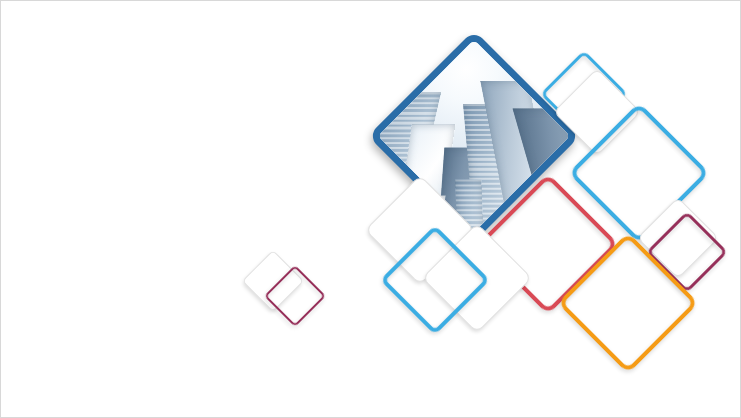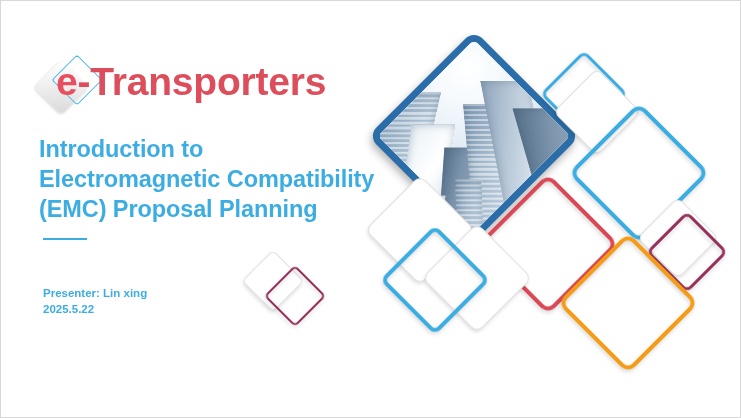--- a/index.html
+++ b/index.html
@@ -198,32 +198,14 @@
       <div class="dia gray" style="left: 648px; top: 208px; width: 58px; height: 58px; border-radius: 7px; border-width: 1.5px; border-color: rgb(226, 226, 226);"></div>
       <div class="dia outline" style="left: 657px; top: 222px; width: 58px; height: 58px; border-radius: 7px; border-width: 3.4px; border-color: rgb(150, 48, 90);"></div>
       <div class="dia outline" style="left: 577px; top: 252px; width: 100px; height: 100px; border-radius: 10px; border-width: 4.5px; border-color: rgb(245, 155, 21);"></div>
       <div class="dia gray" style="left: 380px; top: 190px; width: 78px; height: 78px; border-radius: 8px; border-width: 1.5px; border-color: rgb(226, 226, 226);"></div>
       <div class="dia gray" style="left: 437px; top: 238px; width: 78px; height: 78px; border-radius: 8px; border-width: 1.5px; border-color: rgb(226, 226, 226);"></div>
       <div class="dia outline" style="left: 395px; top: 240px; width: 78px; height: 78px; border-radius: 8px; border-width: 4.2px; border-color: rgb(59, 173, 227);"></div>
       <div class="dia gray" style="left: 250px; top: 258px; width: 44px; height: 44px; border-radius: 5px; border-width: 1.5px; border-color: rgb(226, 226, 226);"></div>
       <div class="dia outline" style="left: 272px; top: 273px; width: 44px; height: 44px; border-radius: 5px; border-width: 2.6px; border-color: rgb(150, 48, 90);"></div>
     </div>
 
-  <div class="text-col">
-
-    <div class="logo-row">
-      <div class="logo-diamond-gray"></div>
-      <div class="logo-diamond-cyan"></div>
-      <div class="logo-text"><span class="logo-e">e</span><span class="logo-hyphen">-</span><span class="logo-word">Transporters</span></div>
-    </div>
-
-    <div class="deck-title">Introduction to
-Electromagnetic Compatibility
-(EMC) Proposal Planning</div>
-
-    <div class="title-rule"></div>
-
-    <div class="presenter">Presenter: Lin xing
-2025.5.22</div>
-
-  </div>
 
 </div>
 
 </body></html>

